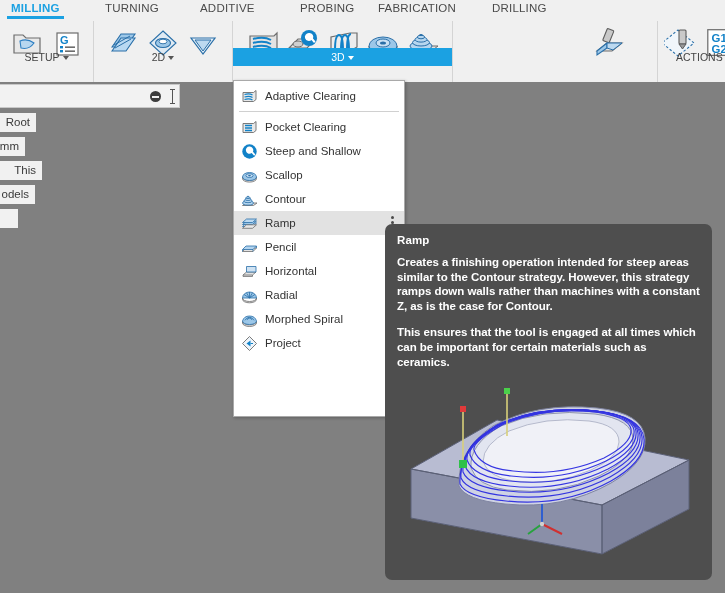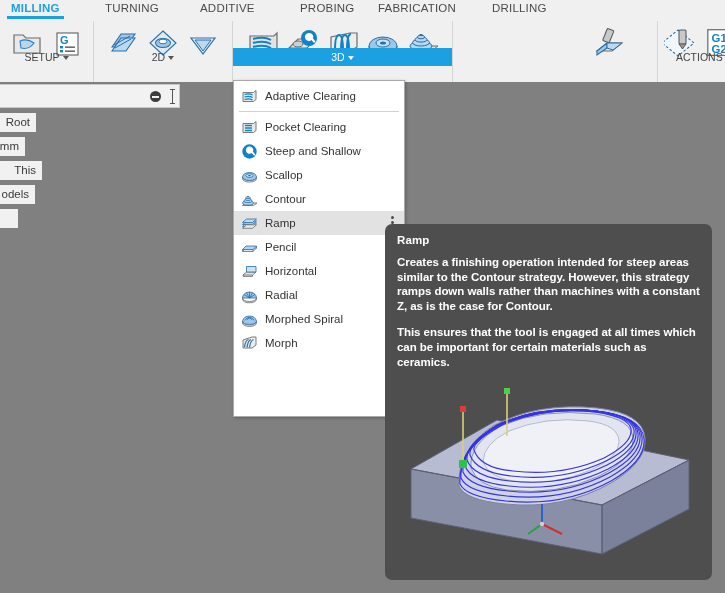--- a/index.html
+++ b/index.html
@@ -519,30 +519,31 @@
         <svg width="17" height="17" viewBox="0 0 17 17">
           <path d="M1.5 10.4 a7 3.5 0 0 0 14 0 v1.6 a7 3.5 0 0 1 -14 0 z" fill="#e2e2e2" stroke="#6d6d6d" stroke-width="0.8"></path>
           <path d="M1.5 10 q1.5 -5 7 -5 q5.5 0 7 5 a7 3.5 0 0 1 -14 0 z" fill="#9cc7e8" stroke="#2a6fa8" stroke-width="0.8"></path>
           <path d="M4 9.3 q2 -3 4.5 -3 q2.5 0 4.5 3" fill="none" stroke="#2a6fa8" stroke-width="0.9"></path>
           <path d="M6 8.7 q1.2 -1.6 2.5 -1.6 q1.3 0 2.5 1.6" fill="none" stroke="#2a6fa8" stroke-width="0.9"></path>
         </svg>
       </span>
       <span>Morphed Spiral</span>
     </div>
 
-
-    <div class="menu-item">
-      <span class="mi-icon">
-        <svg width="17" height="17" viewBox="0 0 17 17">
-          <path d="M2 13 L2 5 L11 2 L15 2 L15 10 L11 13 Z" fill="#ededed" stroke="#6d6d6d" stroke-width="0.9"></path>
-          <path d="M3.5 12 q1 -7 4 -7.5 M6 12.3 q1 -7 4 -7.8 M8.5 12.5 q1 -7 4 -8" fill="none" stroke="#2a6fa8" stroke-width="1.2"></path>
-        </svg>
-      </span>
-      <span>Morph</span>
-    </div>
+    <div class="menu-item">
+      <span class="mi-icon">
+        <svg width="17" height="17" viewBox="0 0 17 17">
+          <path d="M8.5 1.5 L15.5 8.5 L8.5 15.5 L1.5 8.5 Z" fill="#eef4fa" stroke="#6d6d6d" stroke-width="0.9"></path>
+          <path d="M5.5 8.5 L9.5 5.5 L9.5 11.5 Z" fill="#1282c8"></path>
+          <path d="M9.5 8.5 L12 8.5" stroke="#1282c8" stroke-width="1"></path>
+        </svg>
+      </span>
+      <span>Project</span>
+    </div>
+
 
   </div>
 
   <div class="tooltip">
     <div class="tt-title">Ramp</div>
     <div class="tt-para">Creates a finishing operation intended for steep areas similar to the Contour strategy. However, this strategy ramps down walls rather than machines with a constant Z, as is the case for Contour.</div>
     <div class="tt-para">This ensures that the tool is engaged at all times which can be important for certain materials such as ceramics.</div>
 
     <div class="tt-image">
       <svg width="303" height="200" viewBox="0 0 303 200">

